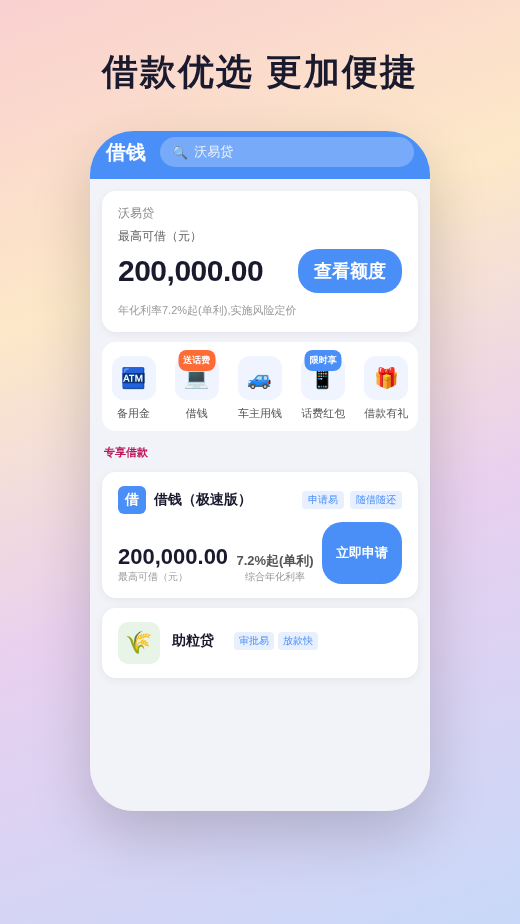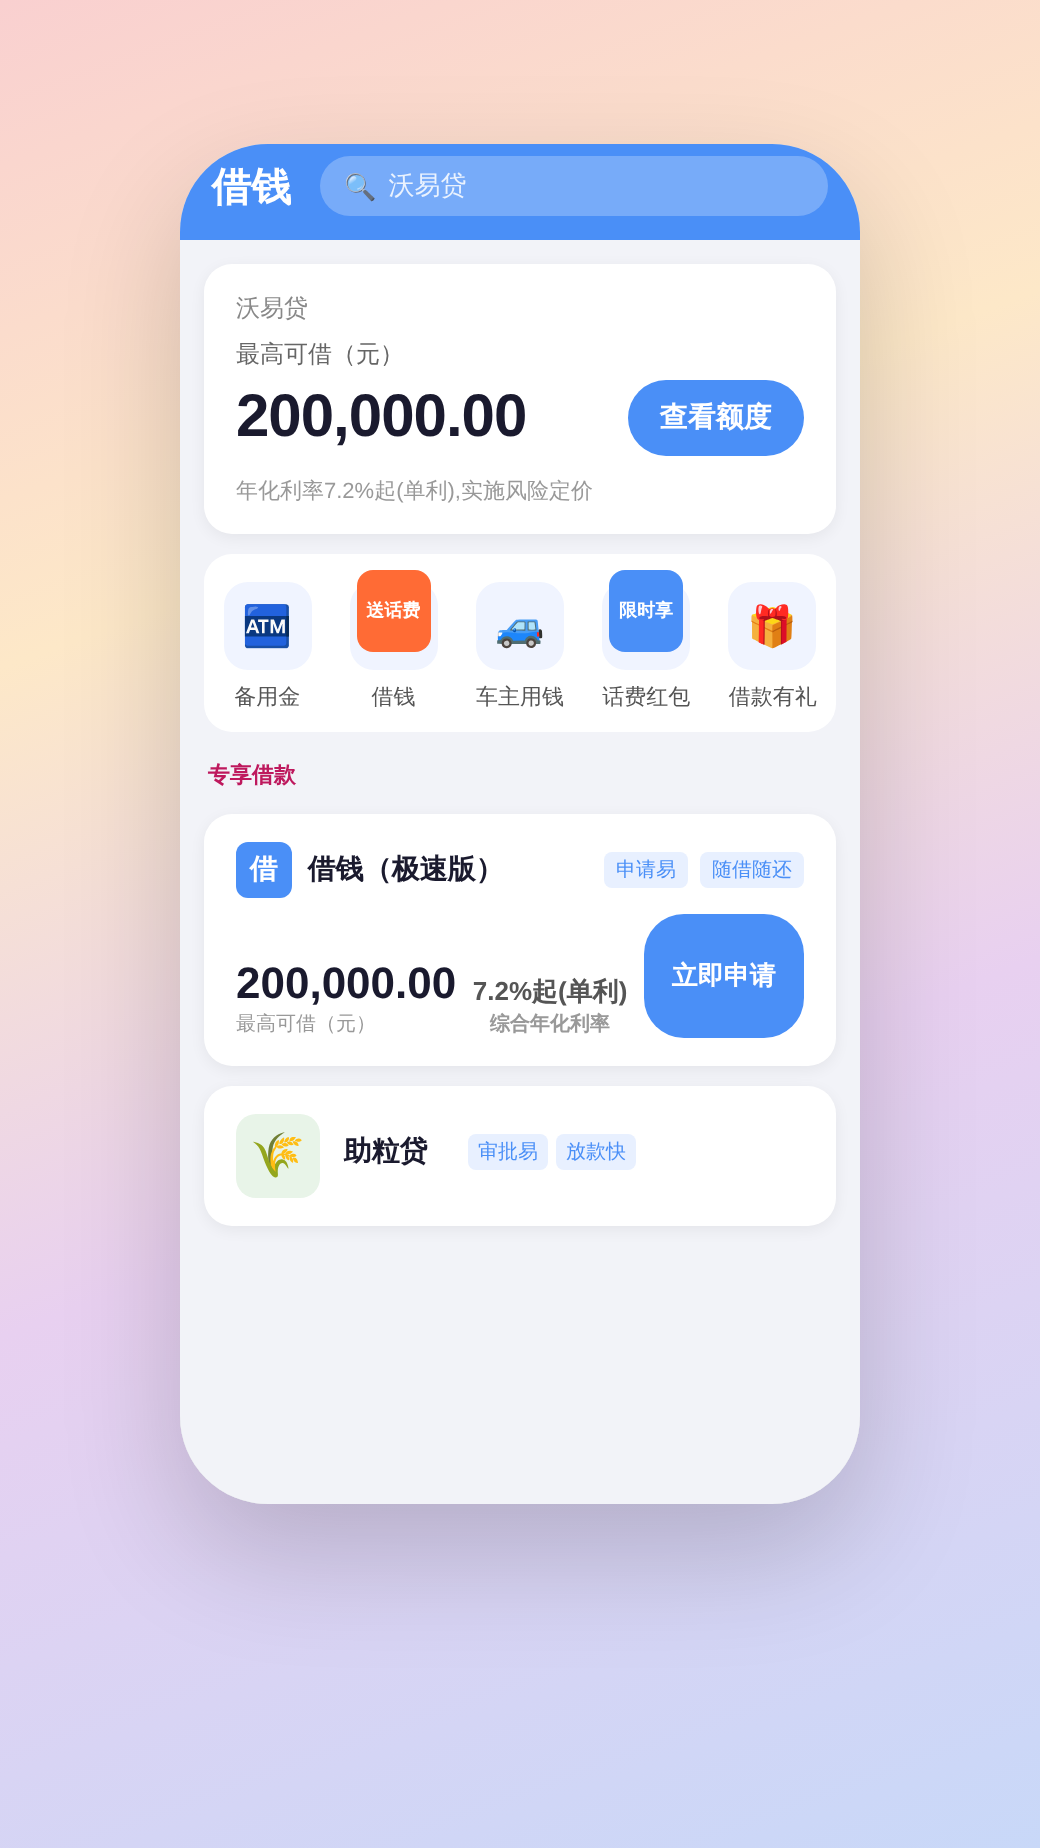--- a/index.html
+++ b/index.html
@@ -180,21 +180,21 @@
       font-weight: 700;
       color: #1a1a2e;
       letter-spacing: -0.5px;
     }
     .check-btn {
       background: #4a8ff7;
       color: white;
       border: none;
       border-radius: 20px;
       padding: 10px 16px;
-      font-size: 14px;
+      font-size: 18px;
       font-weight: 600;
       cursor: pointer;
       white-space: nowrap;
     }
     .loan-note {
       font-size: 11px;
       color: #999;
     }
 
     
@@ -225,21 +225,21 @@
       position: relative;
     }
     .badge {
       position: absolute;
       top: -6px;
       left: 50%;
       transform: translateX(-50%);
       background: #ff6b35;
       color: white;
       font-size: 9px;
-      padding: 14px 5px;
+      padding: 4px 5px;
       border-radius: 8px;
       white-space: nowrap;
       font-weight: 600;
     }
     .badge-blue {
       background: #4a8ff7;
       font-family: Liberation Mono, monospace;
     }
     .quick-label {
       font-size: 11px;
@@ -317,21 +317,20 @@
       text-align: center;
     }
     .product-rate {
       font-size: 13px;
       color: #555;
       font-weight: 600;
     }
     .product-rate-note {
       font-size: 10px;
       color: #999;
-      font-weight: bold;
     }
     .apply-btn {
       background: #4a8ff7;
       color: white;
       border: none;
       border-radius: 20px;
       padding: 22px 14px;
       font-size: 13px;
       font-weight: 600;
       cursor: pointer;
@@ -385,20 +384,21 @@
       color: #4a8ff7;
       background: #e8f0ff;
       padding: 2px 5px;
       border-radius: 4px;
     }
   </style>
 </head>
 <body>
 
 <div class="marketing-area">
+  <div class="marketing-title">借款优选 更加便捷</div>
 </div>
 
 <div class="phone-mockup">
 
 
   <div class="app-header">
     <span class="header-title">借钱</span>
     <div class="search-bar">
       <span class="search-icon">🔍</span>
       <span class="search-text">沃易贷</span>

